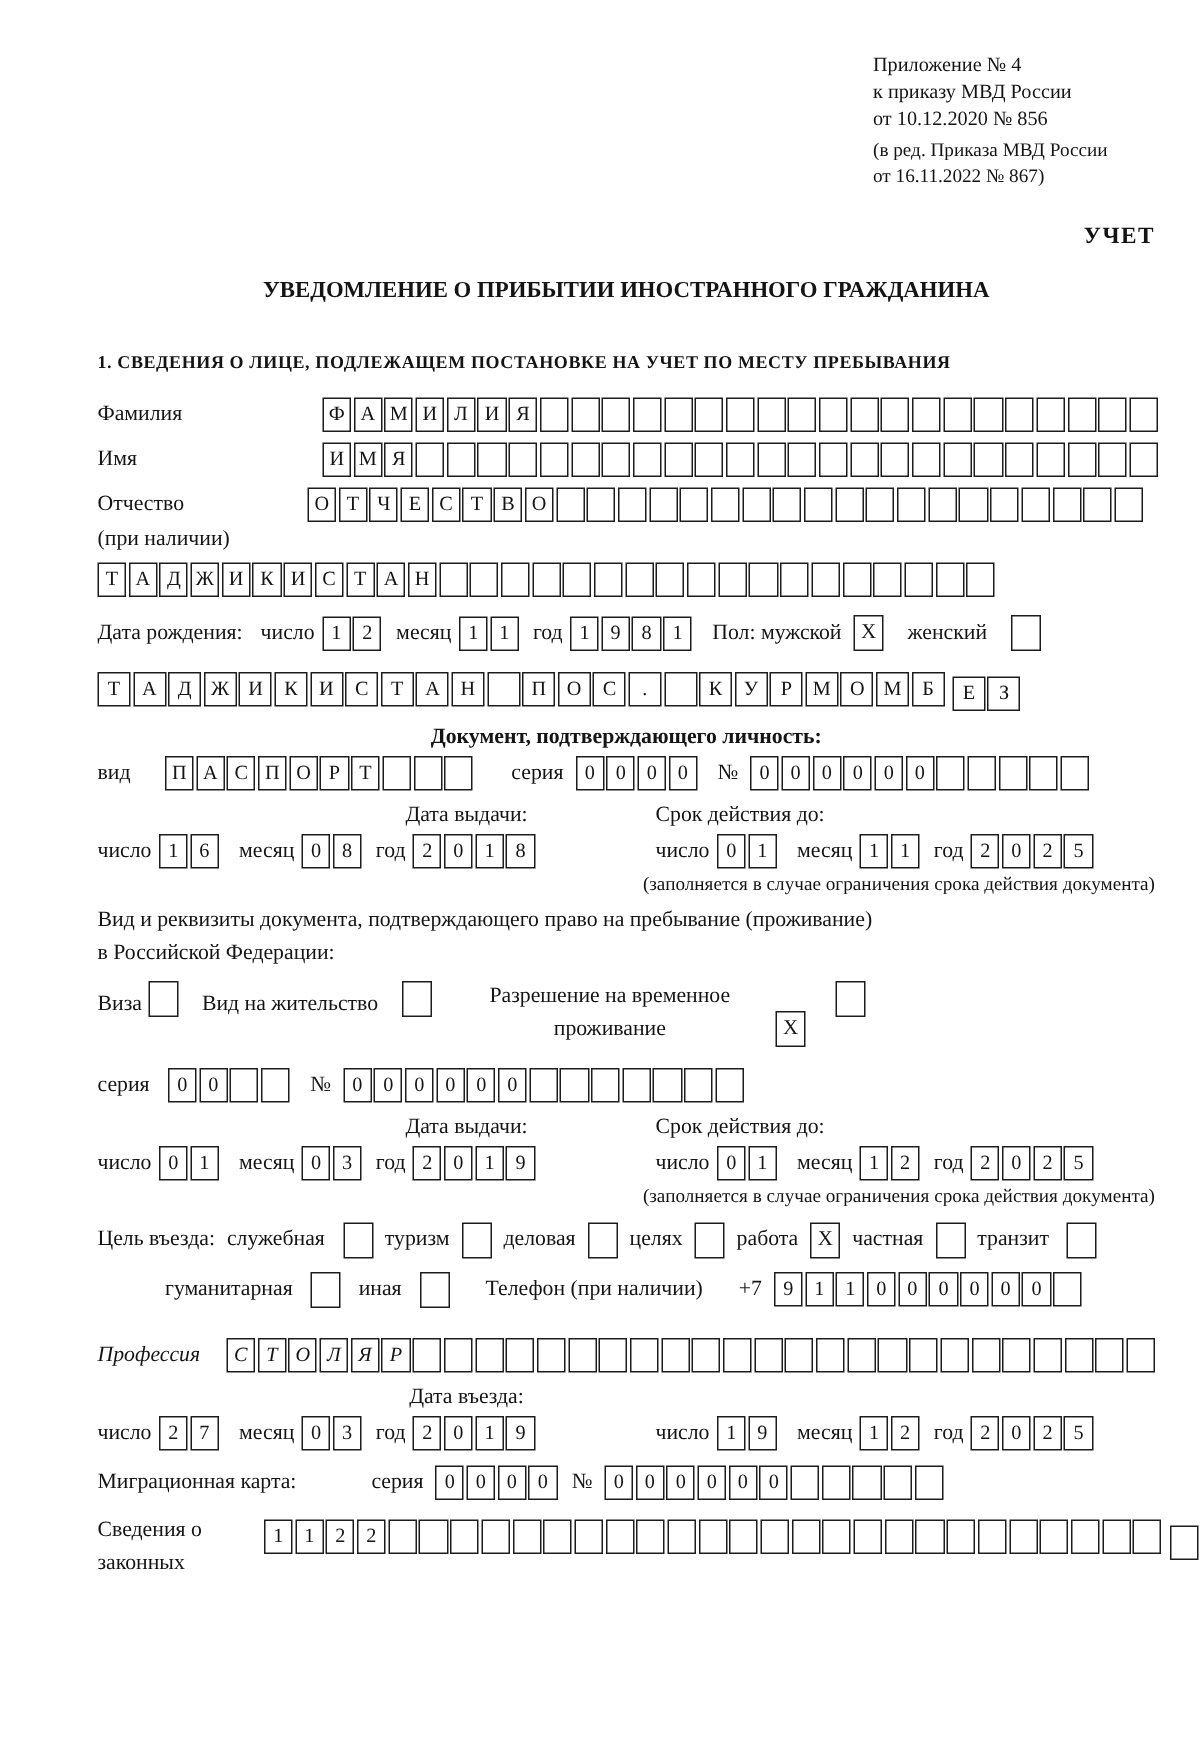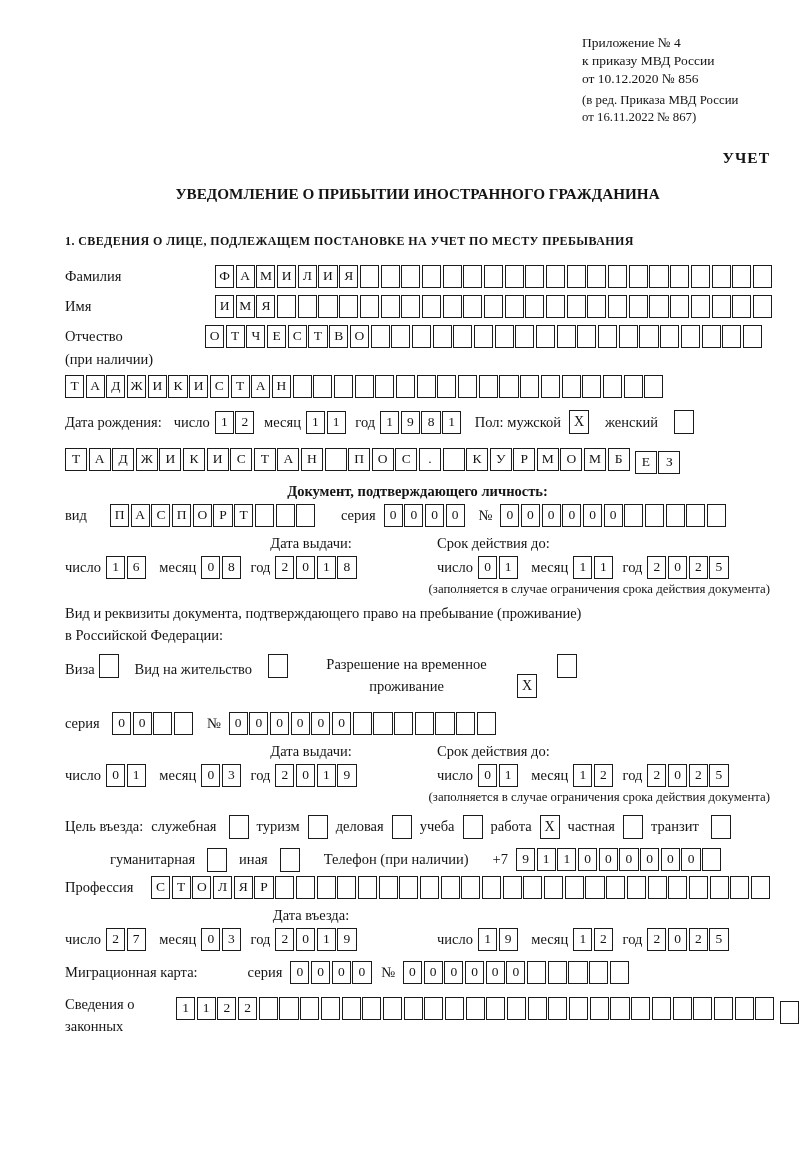--- a/index.html
+++ b/index.html
@@ -441,21 +441,21 @@
   <div class="note">(заполняется в случае ограничения срока действия документа)</div>
 
   <div class="inline-row" style="margin-top:10px;">
     <span>Цель въезда:</span>
     <span class="gap8">служебная</span>
     <span class="cbx gap12"></span>
     <span class="gap8">туризм</span>
     <span class="cbx gap8"></span>
     <span class="gap8">деловая</span>
     <span class="cbx gap8"></span>
-    <span class="gap8">учеба</span>
+    <span class="gap8">целях</span>
     <span class="cbx gap8"></span>
     <span class="gap8">работа</span>
     <span class="cbx gap8">X</span>
     <span class="gap8">частная</span>
     <span class="cbx gap8"></span>
     <span class="gap8">транзит</span>
     <span class="cbx gap12"></span>
   </div>
 
   <div class="inline-row" style="margin-top:9px;padding-left:45px;">
@@ -472,21 +472,21 @@
         <span class="cell">0</span>
         <span class="cell">0</span>
         <span class="cell">0</span>
         <span class="cell">0</span>
         <span class="cell">0</span>
         <span class="cell">0</span>
         <span class="cell"></span>
       </span>
   </div>
 
-  <div class="frow" style="margin-top:4px;">
+  <div class="frow" style="margin-top:20px;font-style:italic;">
     <span class="lbl" style="width:86px;">Профессия</span>
     <span class="boxes">
         <span class="cell">С</span>
         <span class="cell">Т</span>
         <span class="cell">О</span>
         <span class="cell">Л</span>
         <span class="cell">Я</span>
         <span class="cell">Р</span>
         <span class="cell"></span>
         <span class="cell"></span>

